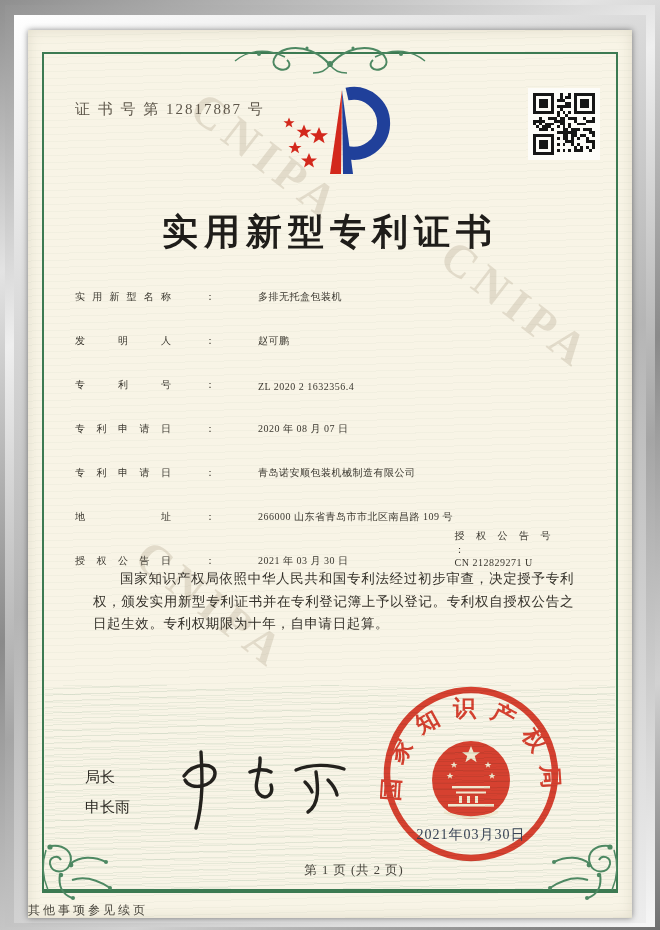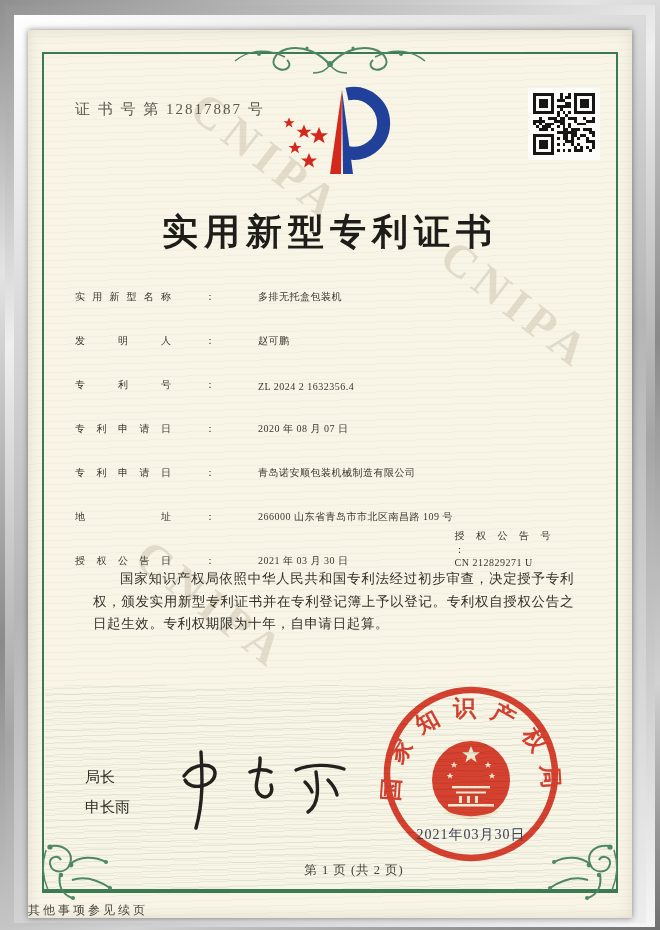--- a/index.html
+++ b/index.html
@@ -340,21 +340,21 @@
           <span class="fvalue">多排无托盒包装机</span>
       </div>
       <div class="frow">
         <span class="flabel">发明人</span>
           <span class="fcolon">：</span>
           <span class="fvalue">赵可鹏</span>
       </div>
       <div class="frow">
         <span class="flabel">专利号</span>
           <span class="fcolon">：</span>
-          <span class="fvalue">ZL 2024 2 1632356.4</span>
+          <span class="fvalue">ZL 2020 2 1632356.4</span>
       </div>
       <div class="frow">
         <span class="flabel">专利申请日</span>
           <span class="fcolon">：</span>
           <span class="fvalue">2020 年 08 月 07 日</span>
       </div>
       <div class="frow">
         <span class="flabel">专利申请日</span>
           <span class="fcolon">：</span>
           <span class="fvalue">青岛诺安顺包装机械制造有限公司</span>

